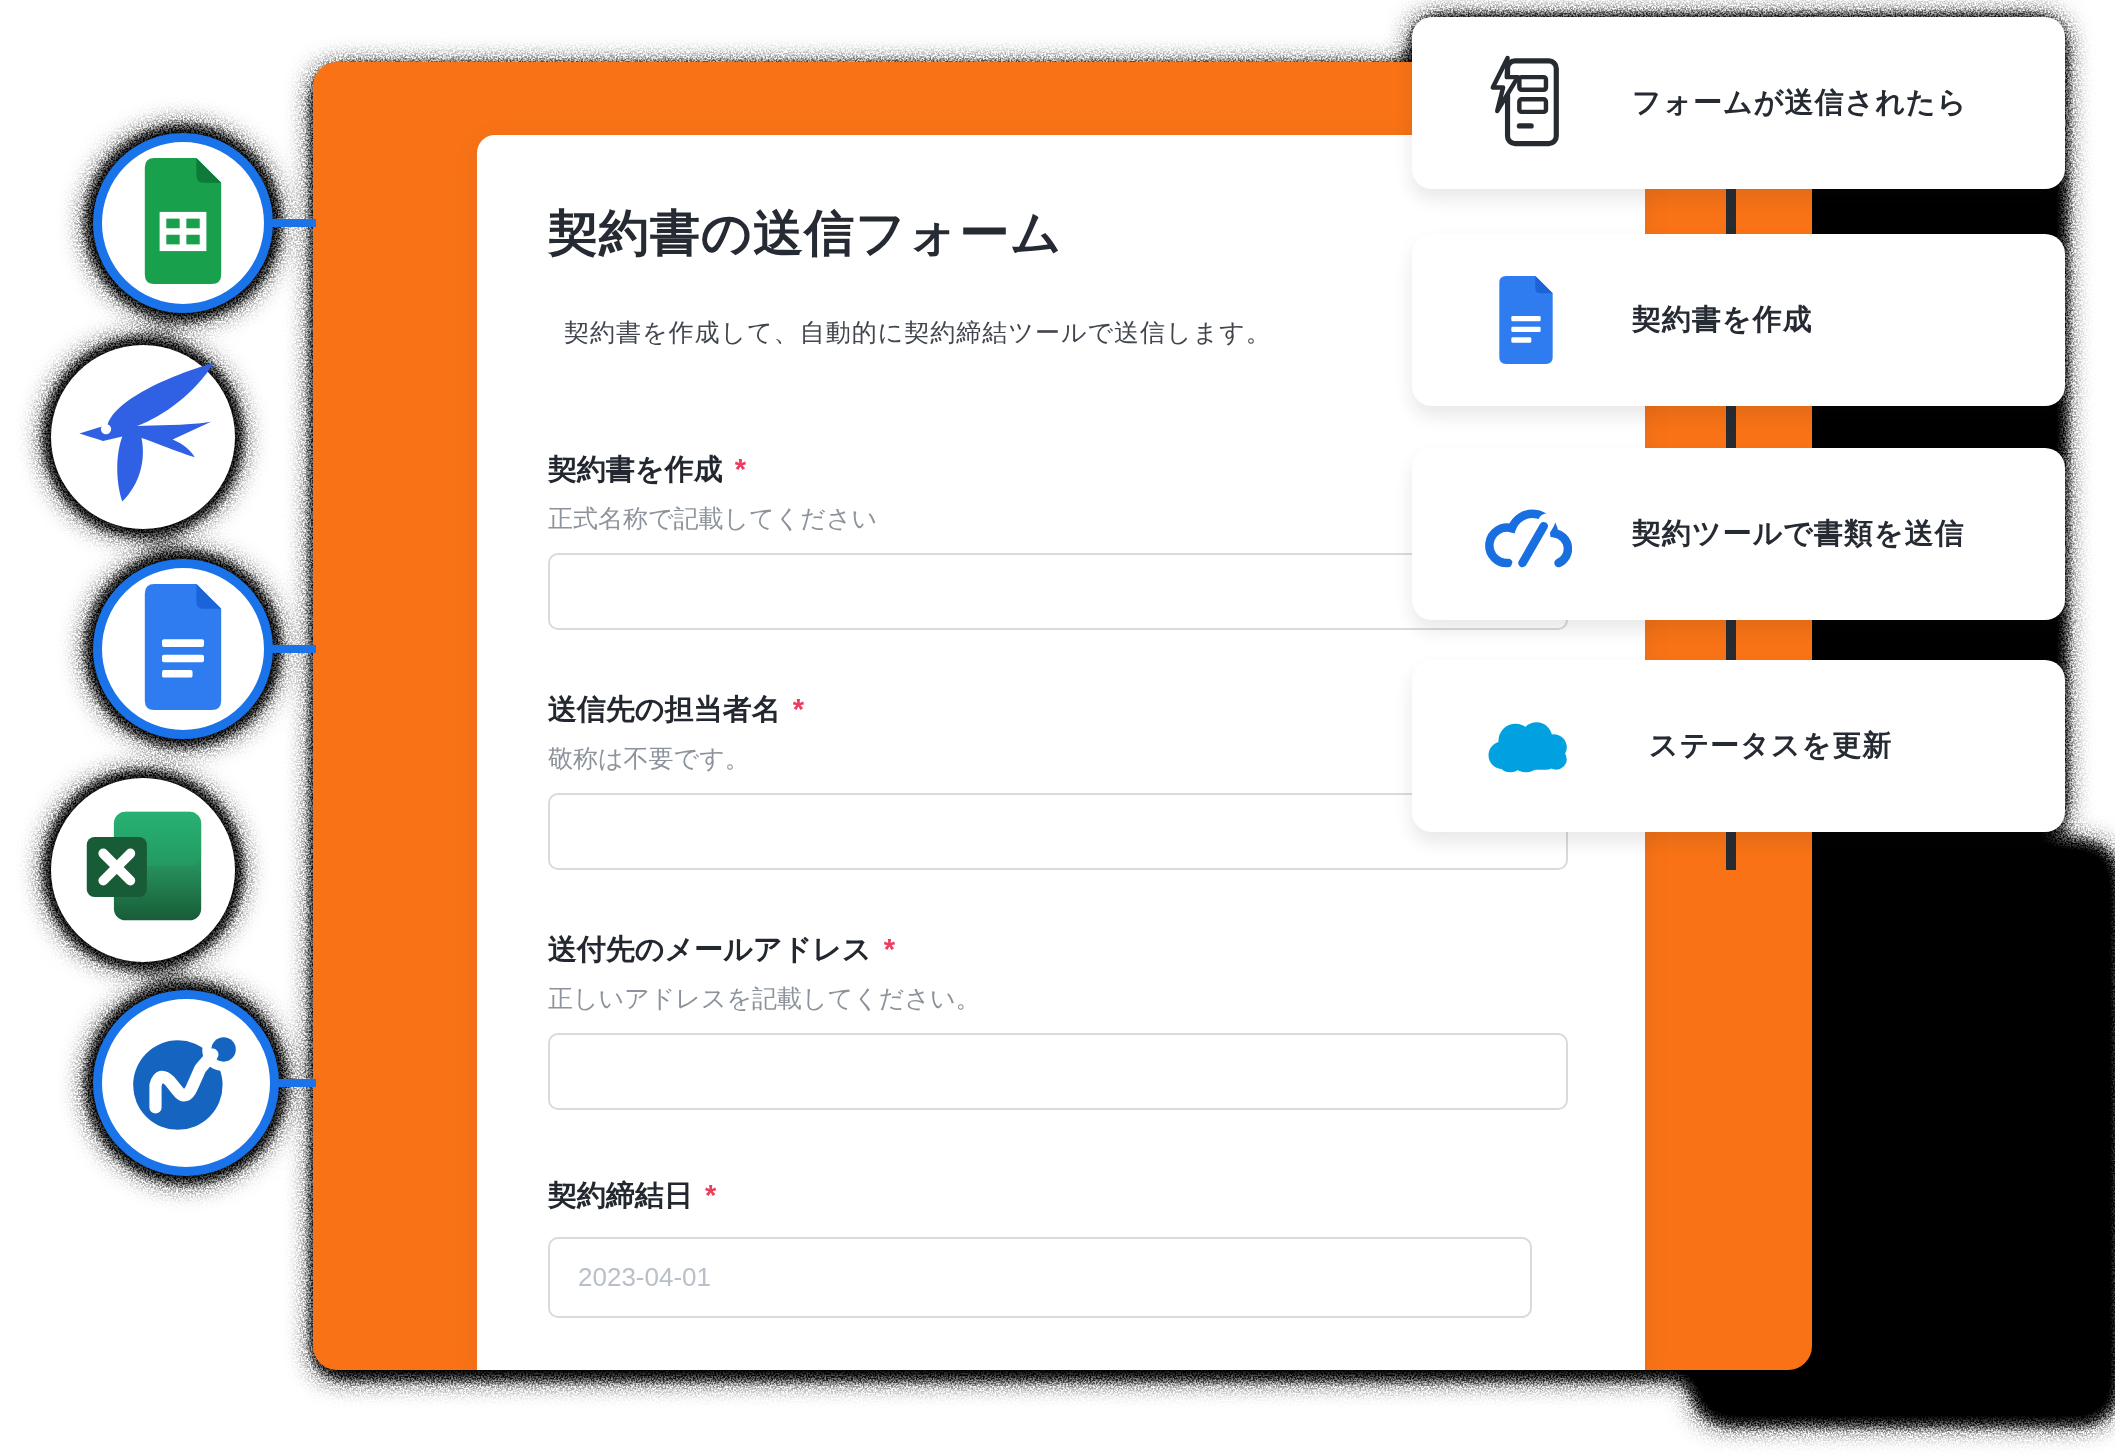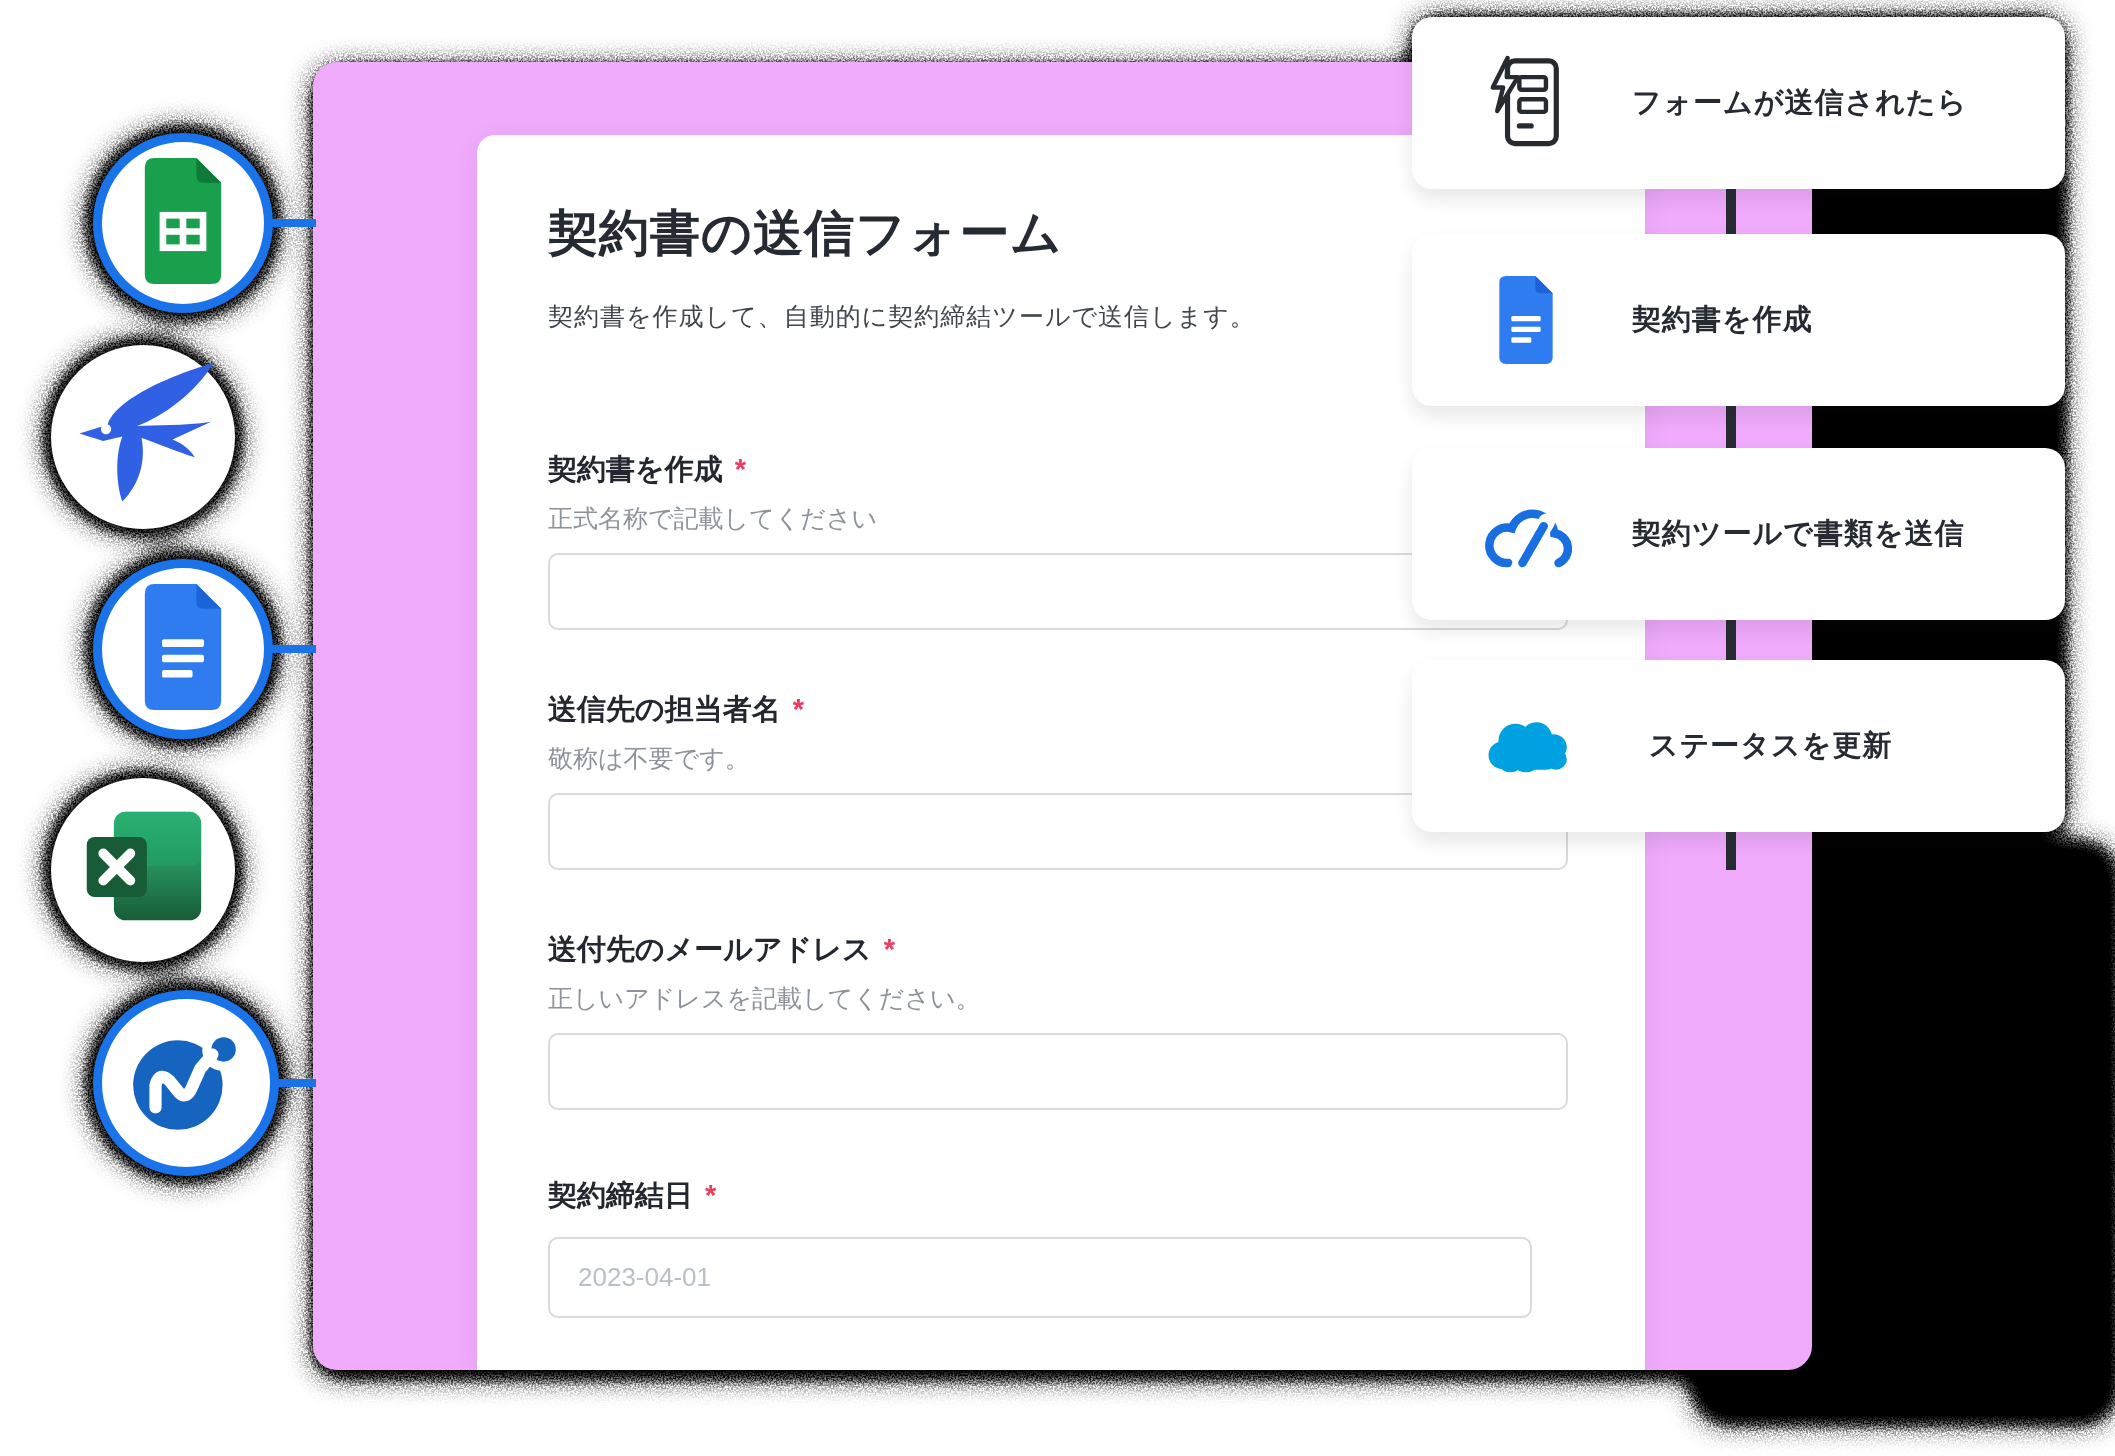--- a/index.html
+++ b/index.html
@@ -2,27 +2,27 @@
 <html><head>
 <meta charset="utf-8">
 <style>
   html,body{margin:0;padding:0;background:#ffffff;}
   body{font-family:"Liberation Sans","DejaVu Sans",sans-serif;}
   .stage{position:relative;width:2115px;height:1456px;overflow:hidden;background:#fff;}
 
   .spray{position:absolute;left:0;top:0;z-index:0;}
 
   .main-card{position:absolute;left:313px;top:62px;width:1499px;height:1308px;
-    background:#f0abfc;border-radius:24px;z-index:1;}
+    background:#f97316;border-radius:24px;z-index:1;}
   .panel{position:absolute;left:164px;top:73px;width:1168px;height:1235px;
     background:#ffffff;border-radius:18px 18px 0 0;box-shadow:0 6px 28px rgba(35,40,50,.07);}
 
   .form-title{position:absolute;left:71px;top:68px;margin:0;font-size:50px;line-height:60px;
     font-weight:700;color:#262b33;letter-spacing:1px;white-space:nowrap;}
-  .form-sub{position:absolute;left:71px;top:165px;margin:0;font-size:25px;color:#41464e;
+  .form-sub{position:absolute;left:71px;top:165px;margin:16px;font-size:25px;color:#41464e;
     letter-spacing:1px;white-space:nowrap;}
 
   .field{position:absolute;left:71px;}
   .f1{top:315px;} .f2{top:555px;} .f3{top:795px;} .f4{top:1041px;}
   .lbl{font-size:29px;font-weight:700;color:#232830;white-space:nowrap;}
   .req{color:#ef3b5d;margin-left:12px;font-weight:700;}
   .help{margin-top:12px;font-size:25px;color:#8d939c;white-space:nowrap;}
   .inp{display:block;margin-top:18px;width:1020px;height:77px;box-sizing:border-box;
     border:2px solid #d7dbdf;border-radius:10px;background:#fff;outline:none;
     font-size:26px;color:#3a3f47;padding:4px 28px;font-family:inherit;}

